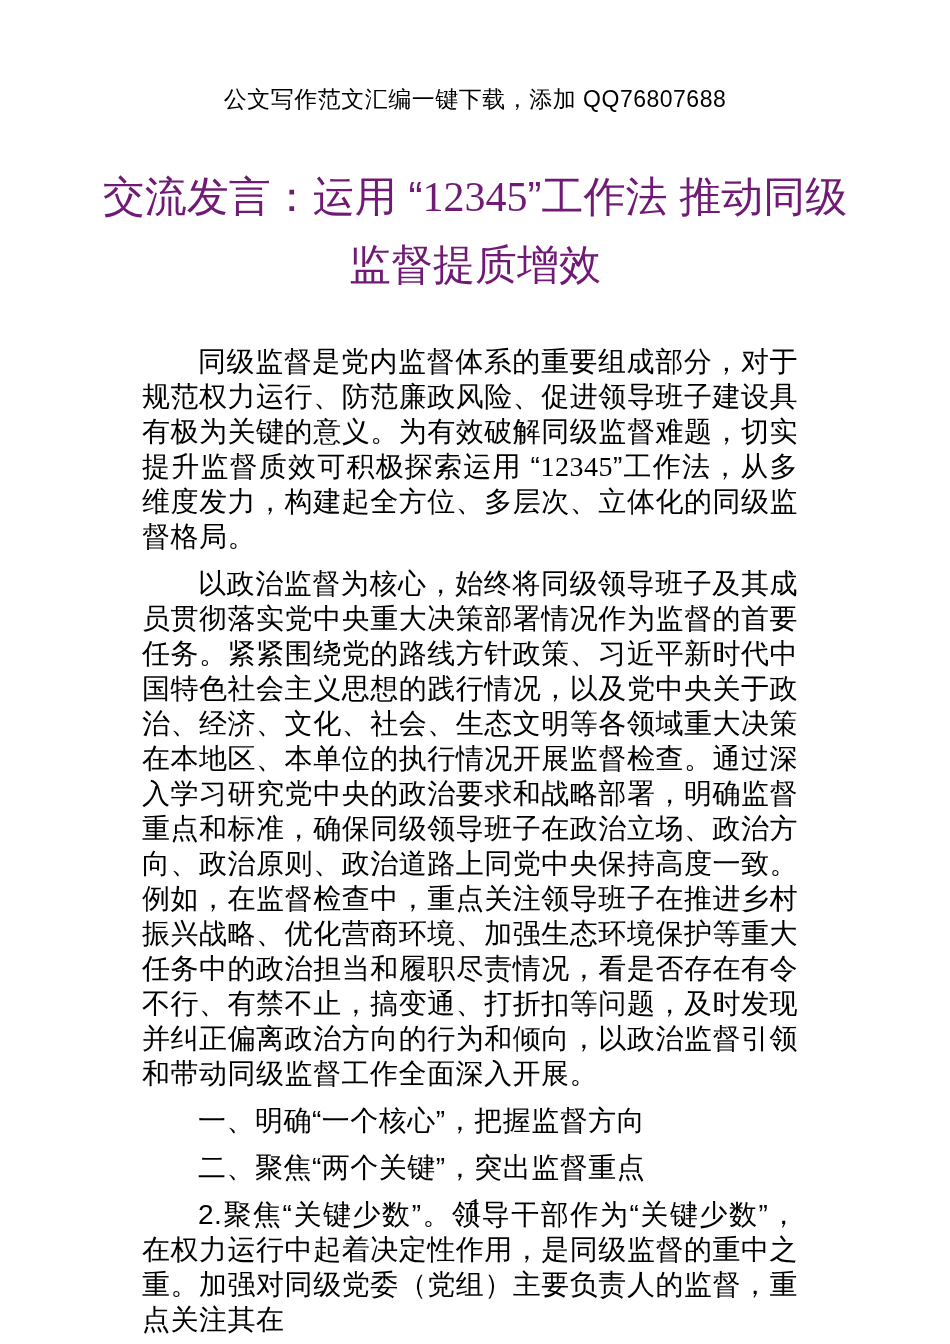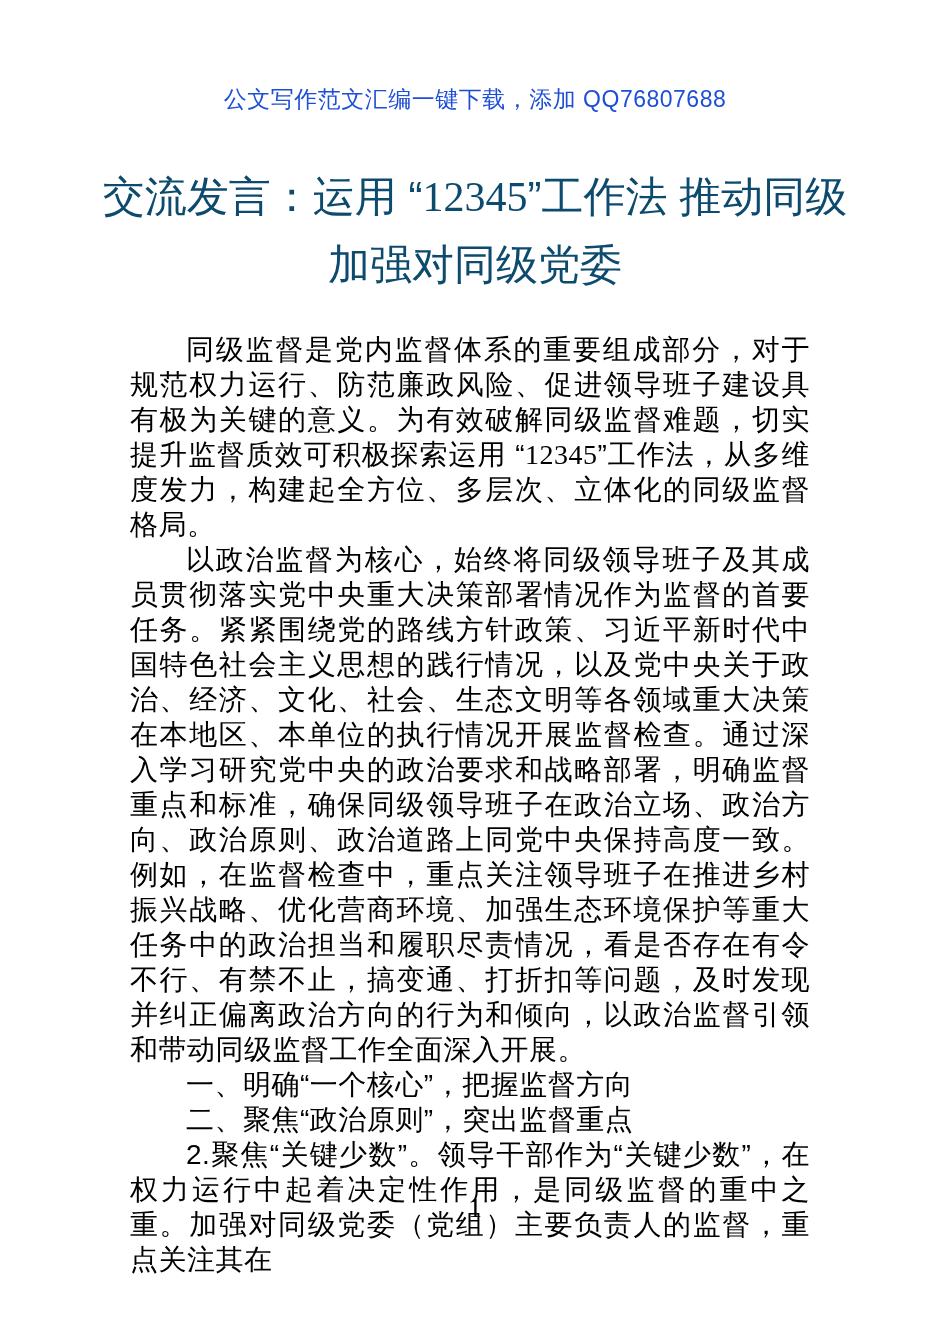--- a/index.html
+++ b/index.html
@@ -17,51 +17,51 @@
     color: #000000;
   }
   .header-notice {
     position: absolute;
     top: 84px;
     left: 0;
     width: 950px;
     text-align: center;
     font-size: 23px;
     letter-spacing: 0.5px;
-    color: #1d4ed8;
+    color: #000000;
     white-space: nowrap;
   }
   .doc-title {
     position: absolute;
     top: 163px;
     left: 75px;
     width: 800px;
     text-align: center;
     font-size: 42px;
     line-height: 68px;
     font-weight: 500;
-    color: #0c4a6e;
+    color: #701a75;
   }
   .doc-title .title-line { white-space: nowrap; }
   .serif-num {
     font-family: "Liberation Serif", serif;
     font-weight: 400;
   }
   .body-text {
     position: absolute;
     top: 332px;
     left: 130px;
     width: 680px;
     font-size: 28px;
     line-height: 35px;
     text-align: justify;
     letter-spacing: 0.5px;
   }
   .body-text p {
-    margin: 0;
+    margin: 12px;
     padding: 0;
     text-indent: 2em;
   }
   .page-number {
     position: absolute;
     top: 1192px;
     left: 0;
     width: 950px;
     text-align: center;
     font-family: "Liberation Serif", serif;
@@ -71,26 +71,26 @@
 </style>
 </head>
 <body>
 
 <div class="page">
 
   <div class="header-notice">公文写作范文汇编一键下载，添加 QQ76807688</div>
 
   <div class="doc-title">
     <div class="title-line"><span>交流发言：运用 “</span><span class="serif-num">12345</span><span>”工作法 推动同级</span></div>
-    <div class="title-line"><span>加强对同级党委</span></div>
+    <div class="title-line"><span>监督提质增效</span></div>
   </div>
 
   <div class="body-text">
     <p><span>同级监督是党内监督体系的重要组成部分，对于规范权力运行、防范廉政风险、促进领导班子建设具有极为关键的意义。为有效破解同级监督难题，切实提升监督质效可积极探索运用 “</span><span class="serif-num">12345</span><span>”工作法，从多维度发力，构建起全方位、多层次、立体化的同级监督格局。</span></p>
     <p>以政治监督为核心，始终将同级领导班子及其成员贯彻落实党中央重大决策部署情况作为监督的首要任务。紧紧围绕党的路线方针政策、习近平新时代中国特色社会主义思想的践行情况，以及党中央关于政治、经济、文化、社会、生态文明等各领域重大决策在本地区、本单位的执行情况开展监督检查。通过深入学习研究党中央的政治要求和战略部署，明确监督重点和标准，确保同级领导班子在政治立场、政治方向、政治原则、政治道路上同党中央保持高度一致。例如，在监督检查中，重点关注领导班子在推进乡村振兴战略、优化营商环境、加强生态环境保护等重大任务中的政治担当和履职尽责情况，看是否存在有令不行、有禁不止，搞变通、打折扣等问题，及时发现并纠正偏离政治方向的行为和倾向，以政治监督引领和带动同级监督工作全面深入开展。</p>
     <p>一、明确“一个核心”，把握监督方向</p>
-    <p>二、聚焦“政治原则”，突出监督重点</p>
+    <p>二、聚焦“两个关键”，突出监督重点</p>
     <p>2.聚焦“关键少数”。领导干部作为“关键少数”，在权力运行中起着决定性作用，是同级监督的重中之重。加强对同级党委（党组）主要负责人的监督，重点关注其在</p>
   </div>
 
   <div class="page-number">1</div>
 
 </div>
 
 </body></html>

